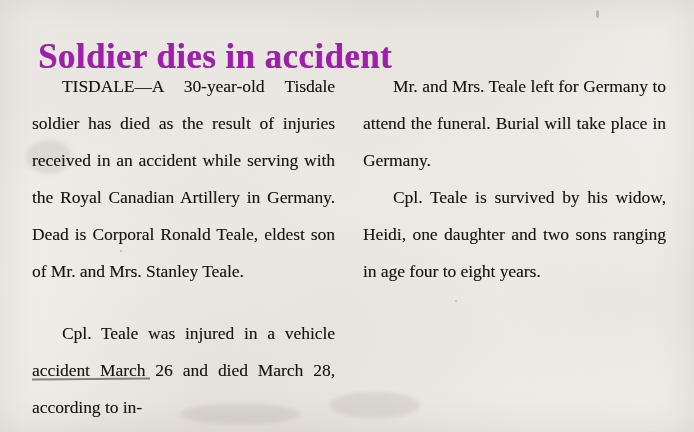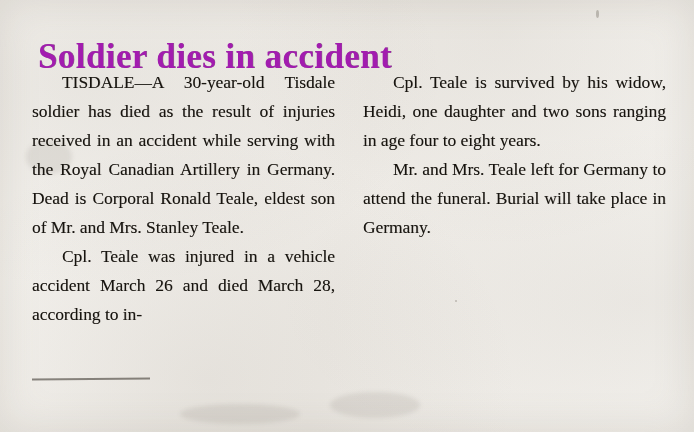--- a/index.html
+++ b/index.html
@@ -59,30 +59,31 @@
     width: 634px;
     display: flex;
     gap: 28px;
   }
   .col {
     width: 303px;
   }
   .col p {
     margin: 0;
     font-size: 17.4px;
-    line-height: 29px;
+    line-height: 37px;
     text-align: justify;
     text-justify: inter-word;
     color: #17140f;
     text-shadow: 0.35px 0 0 rgba(25,20,15,0.35);
   }
   .col p.indent {
     text-indent: 30px;
   }
   .col p.gap {
+    margin-top: 25px;
   }
   .strike-line {
     position: absolute;
     left: 32px;
     top: 378px;
     width: 118px;
     height: 2px;
     background: rgba(50,44,36,0.55);
     transform: rotate(-0.6deg);
     pointer-events: none;
@@ -109,20 +110,20 @@
   <div class="smudge" style="left:180px; top:404px; width:120px; height:20px;"></div>
 
   <h1 class="headline">Soldier dies in accident</h1>
 
   <div class="columns">
     <div class="col">
       <p class="indent">TISDALE—A 30-year-old Tisdale soldier has died as the result of injuries received in an accident while serving with the Royal Canadian Artillery in Germany. Dead is Corporal Ronald Teale, eldest son of Mr. and Mrs. Stanley Teale.</p>
       <p class="indent gap">Cpl. Teale was injured in a vehicle accident March 26 and died March 28, according to in-</p>
     </div>
     <div class="col">
+      <p class="indent">Mr. and Mrs. Teale left for Germany to attend the funeral. Burial will take place in Germany.</p>
       <p class="indent">Cpl. Teale is survived by his widow, Heidi, one daughter and two sons ranging in age four to eight years.</p>
-      <p class="indent">Mr. and Mrs. Teale left for Germany to attend the funeral. Burial will take place in Germany.</p>
     </div>
   </div>
 
   <div class="strike-line"></div>
   <div class="edge-shadow"></div>
 </div>
 
 </body></html>

